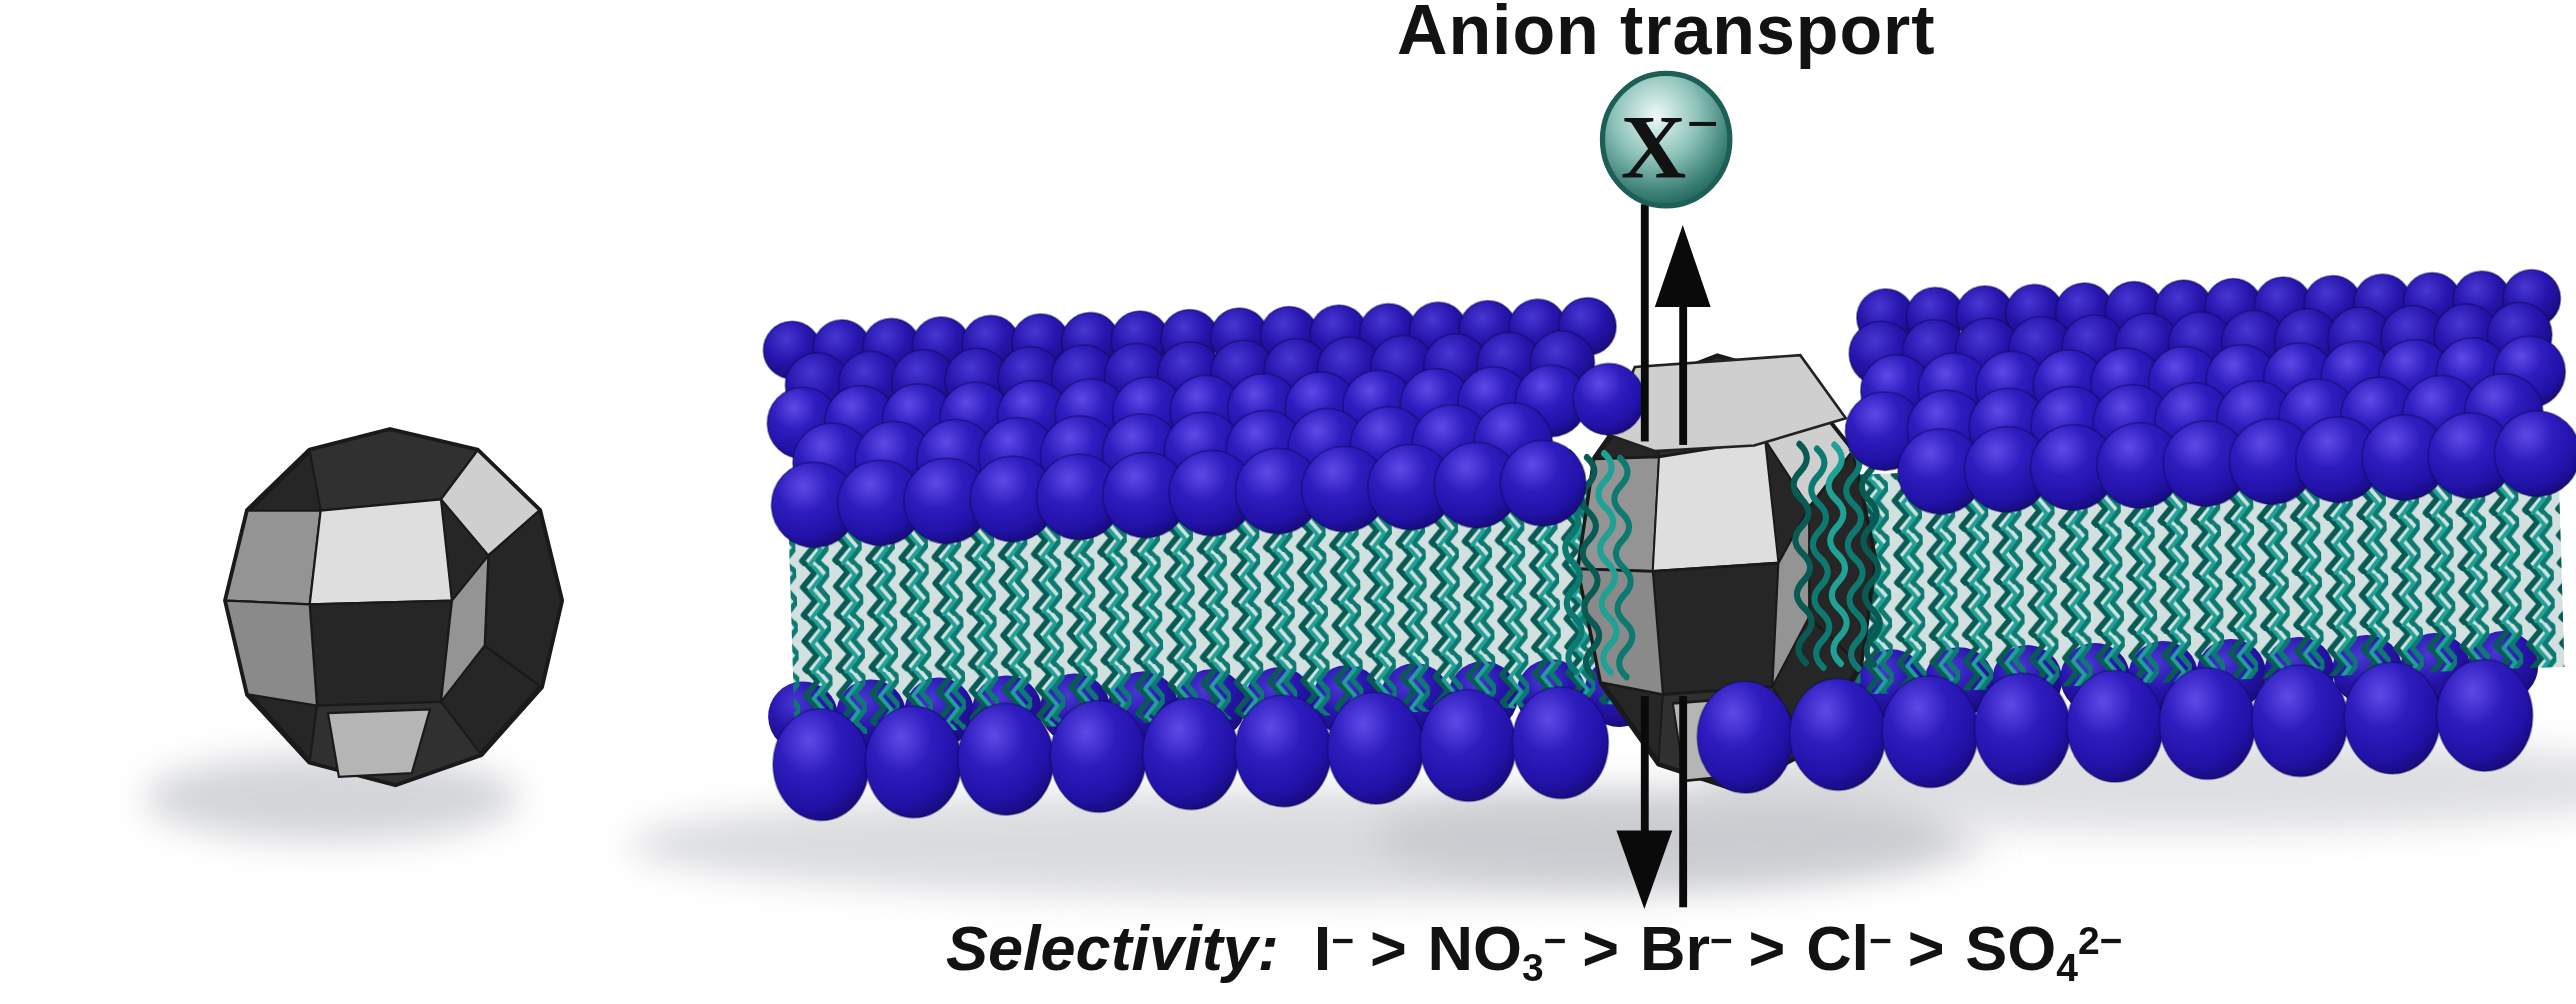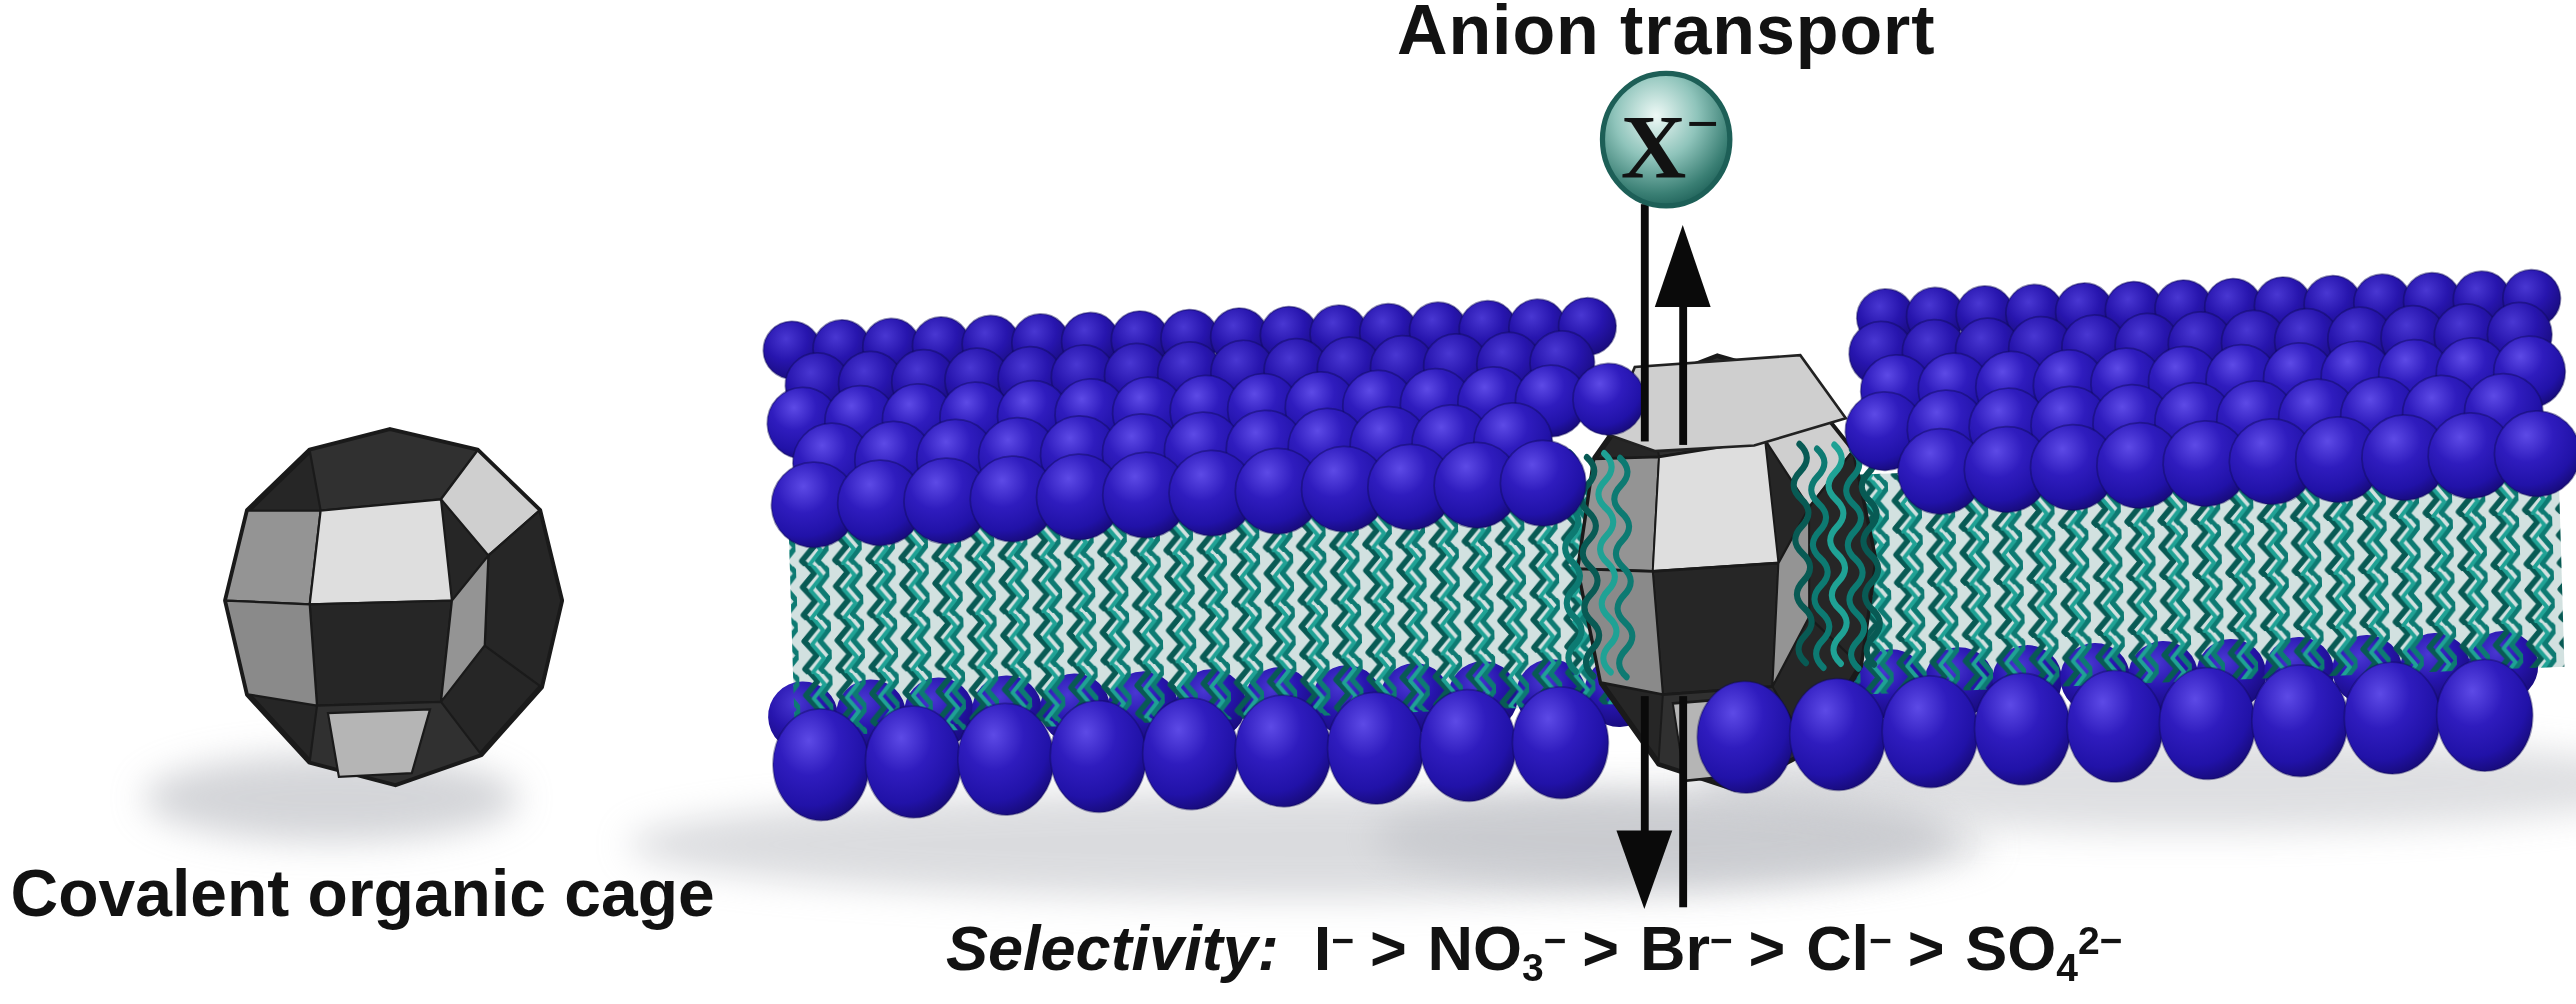--- a/index.html
+++ b/index.html
@@ -287,17 +287,16 @@
     <g>
       <ellipse cx="1910" cy="160" rx="73" ry="76" fill="url(#gIon)" stroke-width="6" stroke="#1d5f57"></ellipse>
       <text class="ion-text" x="1858" y="204" font-size="104" fill="#121212"><tspan>X</tspan><tspan dy="-40" font-size="66">−</tspan></text>
     </g>
 
     <use href="#cageShape" transform="translate(238,482) scale(2.09 2.15)" stroke-width="1.2" stroke="#1a1a1a"></use>
   </svg>
 
   <div class="fig-label title">Anion transport</div>
 
-  <div class="fig-label cage-label">Covalent organic cage</div>
 
   <div class="fig-label selectivity" id="selectivity-line"><span class="prefix">Selectivity:</span><span class="chem">I<sup>−</sup></span><span class="sep">&gt;</span><span class="chem">NO<sub>3</sub><sup>−</sup></span><span class="sep">&gt;</span><span class="chem">Br<sup>−</sup></span><span class="sep">&gt;</span><span class="chem">Cl<sup>−</sup></span><span class="sep">&gt;</span><span class="chem">SO<sub>4</sub><sup>2−</sup></span></div>
 </div>
 
 
 </body></html>

